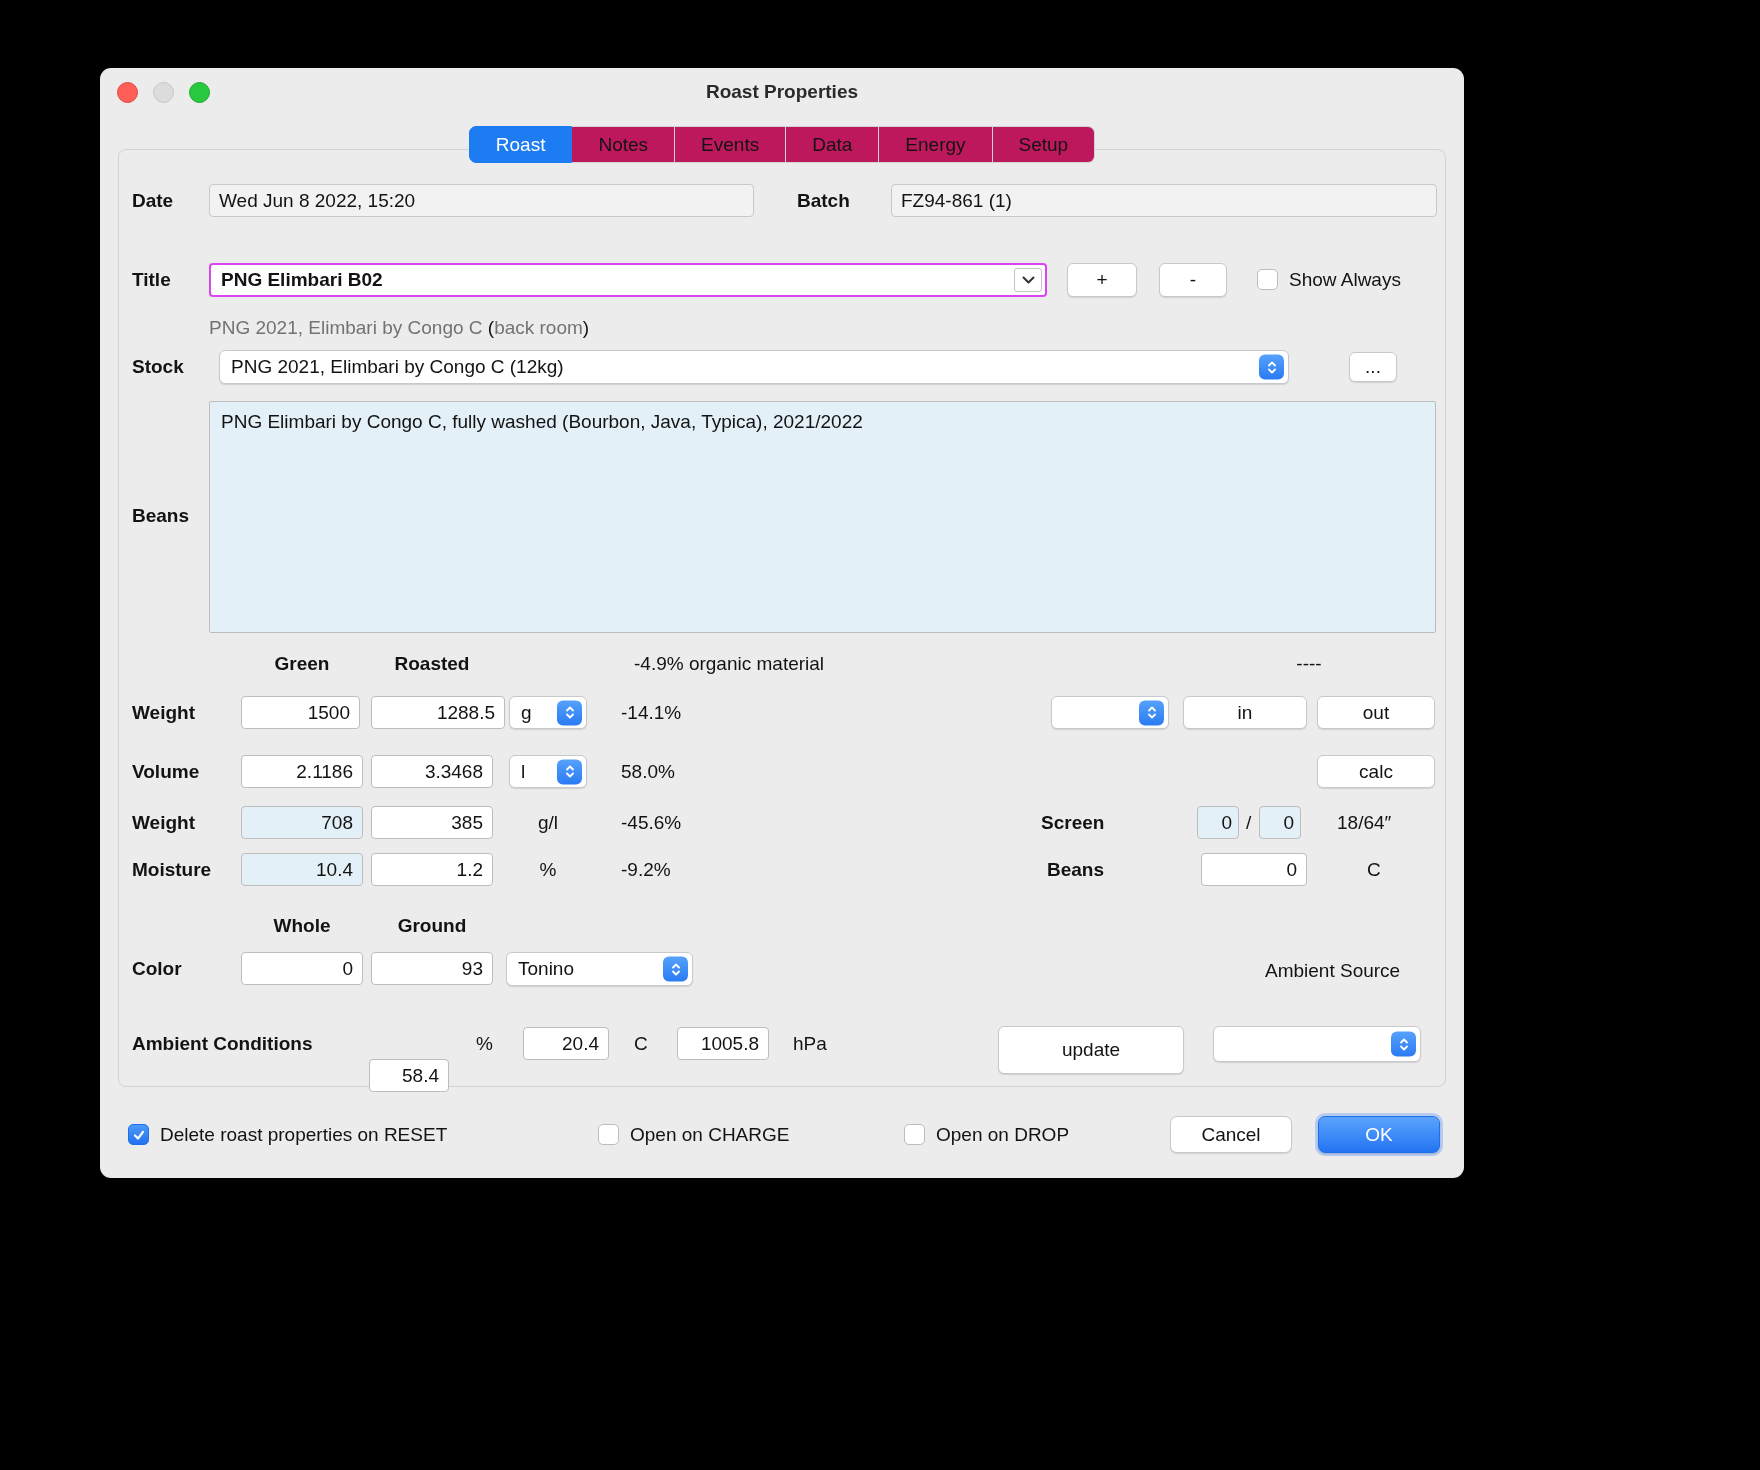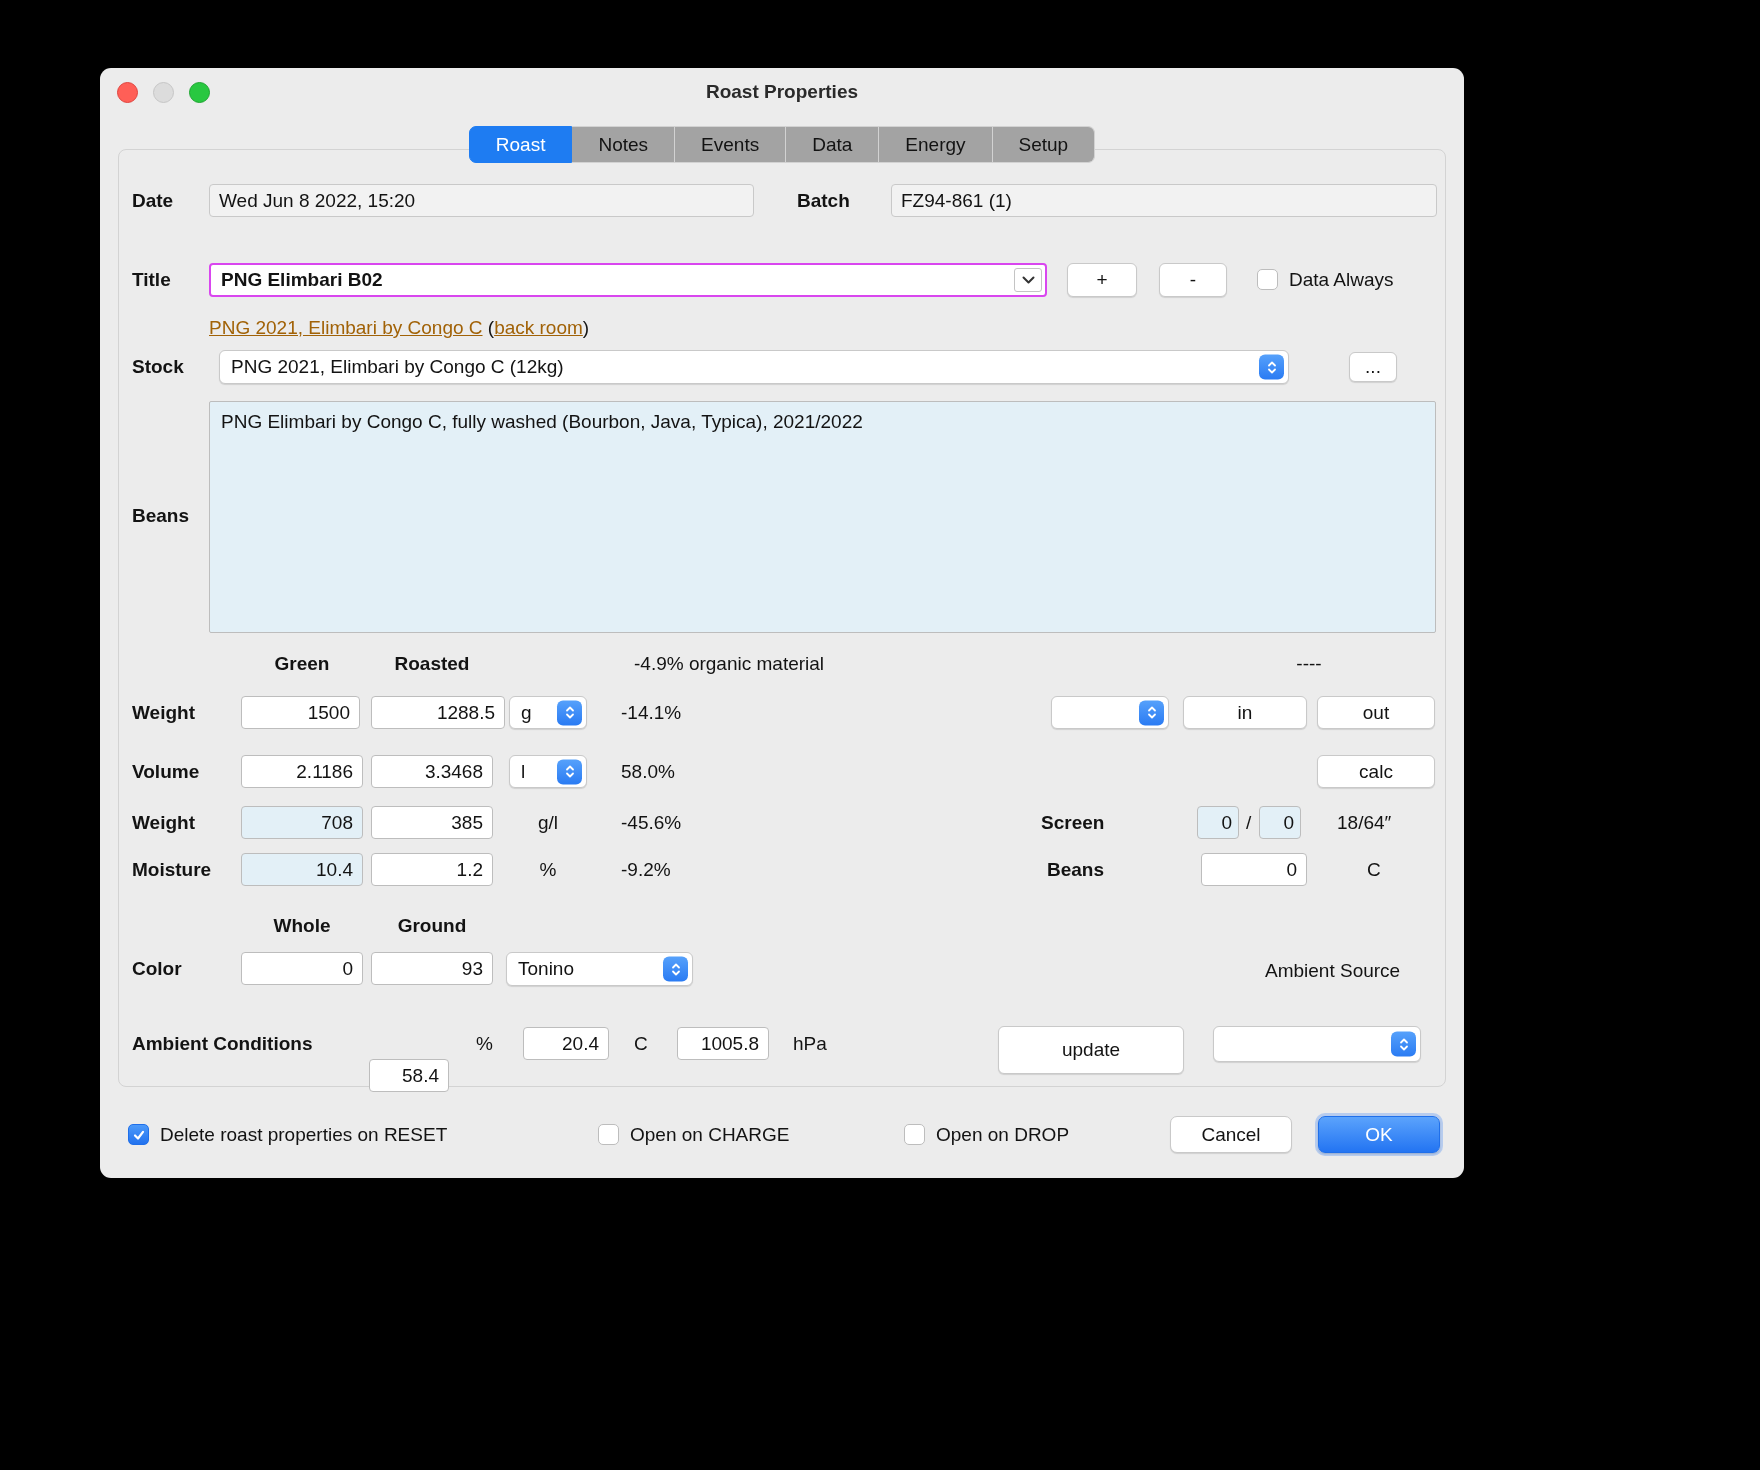--- a/index.html
+++ b/index.html
@@ -16,21 +16,21 @@
   }
   .titlebar { position:absolute; left:0; top:0; right:0; height:48px; }
   .win-title { text-align:center; line-height:48px; font-weight:700; color:#2a2a2a; }
   .tl { position:absolute; top:14px; width:21px; height:21px; border-radius:50%; }
   .tl-red   { left:17px; background:#FF5F57; border:1px solid #E0443E; }
   .tl-gray  { left:53px; background:#DCDCDC; border:1px solid #C6C6C6; }
   .tl-green { left:89px; background:#28C840; border:1px solid #1EA631; }
 
   .tabbar { position:absolute; top:58px; left:0; right:0; display:flex; justify-content:center; z-index:3; }
   .tab {
-    height:37px; line-height:35px; padding:0 26px; background:#a3a3a3;
+    height:37px; line-height:35px; padding:0 26px; background:#be185d;
     border:1px solid #D2D2D2; border-left:none; cursor:default; white-space:nowrap;
   }
   .tab:first-child { border-left:1px solid #D2D2D2; border-radius:7px 0 0 7px; }
   .tab:last-child { border-radius:0 7px 7px 0; }
   .tab.active { background:#1E7CF2; border-color:#1E7CF2; color:#fff; }
 
   .panel {
     position:absolute; left:18px; top:81px; width:1328px; height:938px;
     border:1px solid #D3D3D3; border-radius:8px; z-index:1;
   }
@@ -79,21 +79,21 @@
     display:flex; align-items:center; justify-content:center;
   }
 
   .cb {
     position:absolute; width:21px; height:21px; border-radius:5px;
     background:#fff; border:1px solid #BDBDBD;
     display:flex; align-items:center; justify-content:center;
   }
   .cb.checked { background:linear-gradient(180deg,#4C9AFA,#2272EE); border-color:#1F6FEA; }
 
-  .link { color:#a16207; text-decoration:underline; cursor:pointer; }
+  .link { color:#737373; cursor:pointer; }
 
   textarea.beans {
     position:absolute; left:90px; top:251px; width:1227px; height:232px;
     background:#E3F0F7; border:1px solid #BDBDBD; border-radius:2px;
     padding:9px 11px; font:inherit; color:#131313; resize:none; outline:none;
   }
   .center { text-align:center; }
 </style>
 </head>
 <body>
@@ -128,21 +128,21 @@
       <span>PNG Elimbari B02</span>
       <span class="dropbox">
         <svg width="15" height="10" viewBox="0 0 15 10">
             <path d="M2.5 2.5 L7.5 7.5 L12.5 2.5" stroke="#333" stroke-width="2" fill="none" stroke-linecap="round" stroke-linejoin="round"></path>
           </svg>
       </span>
     </div>
     <div class="btn" style="left:948px;top:113px;width:70px;height:34px;">+</div>
     <div class="btn" style="left:1040px;top:113px;width:68px;height:34px;">-</div>
     <span class="cb" style="left:1138px;top:119px;"></span>
-    <div class="txt lh34" style="left:1170px;top:113px;">Data Always</div>
+    <div class="txt lh34" style="left:1170px;top:113px;">Show Always</div>
 
     <div class="txt" style="left:90px;top:167px;">
       <span class="link">PNG 2021, Elimbari by Congo C</span>
       <span>(</span><span class="link">back room</span><span>)</span>
     </div>
 
     <div class="txt lbl lh34" style="left:13px;top:200px;">Stock</div>
     <div class="combo" style="left:100px;top:200px;width:1070px;height:34px;">
       <span>PNG 2021, Elimbari by Congo C (12kg)</span>
       <span class="spin">

